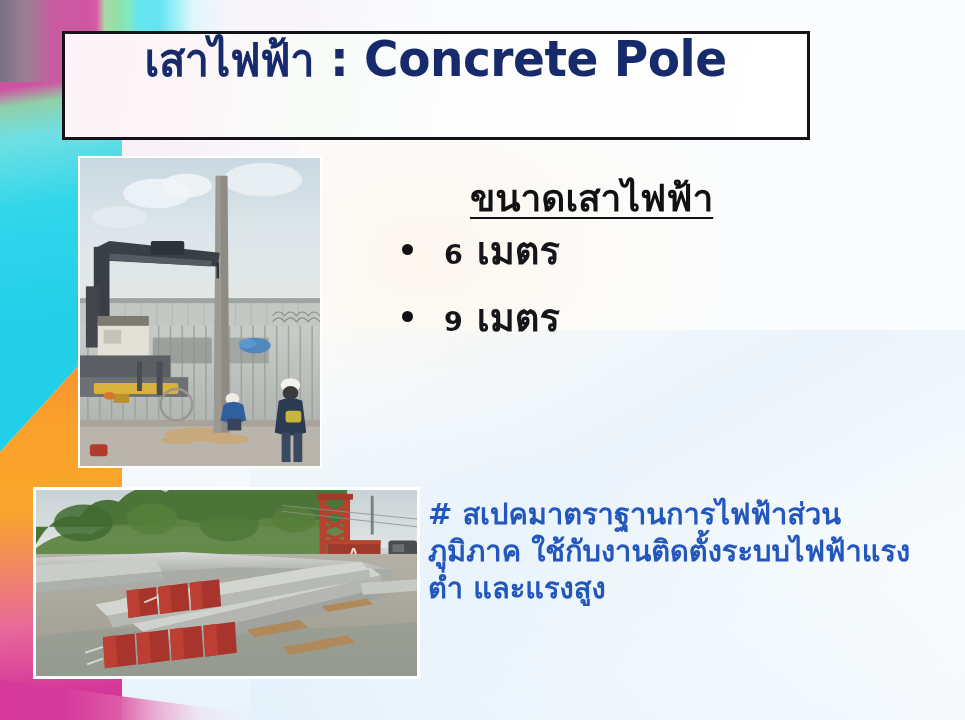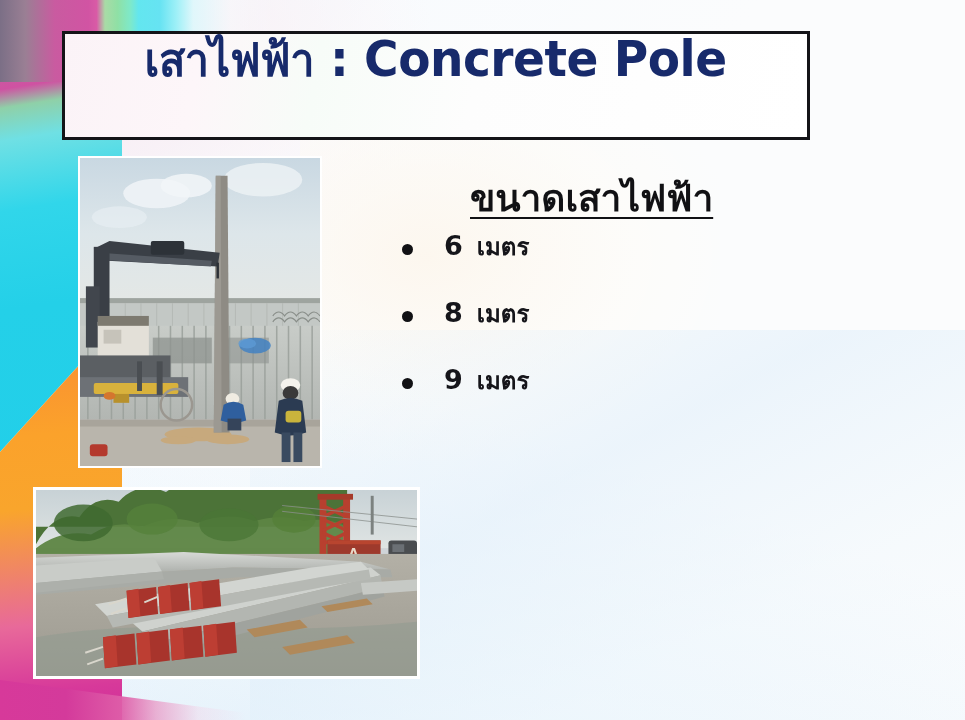--- a/index.html
+++ b/index.html
@@ -245,21 +245,21 @@
     border-radius: 50%;
     background: #111114;
   }
   .size-item .num {
     font-family: "DejaVu Sans", "Liberation Sans", sans-serif;
     font-weight: bold;
     font-size: 27px;
     margin-right: 14px;
   }
   .size-item .unit {
-    font-size: 24px;
+    font-size: 38px;
     font-weight: bold;
   }
 
   .spec-note {
     position: absolute;
     left: 428px;
     top: 496px;
     width: 500px;
     font-size: 29px;
     font-weight: bold;
@@ -531,21 +531,19 @@
     </svg>
   </div>
 
   <div class="sizes-heading">ขนาดเสาไฟฟ้า</div>
 
   <ul class="size-list">
     <li class="size-item">
       <span class="bullet"></span><span class="num">6</span><span class="unit">เมตร</span>
     </li>
     <li class="size-item">
-      <span class="bullet"></span><span class="num">8</span><span class="unit">เมตร</span>
-    </li>
-    <li class="size-item">
       <span class="bullet"></span><span class="num">9</span><span class="unit">เมตร</span>
     </li>
   </ul>
 
+  <div class="spec-note"># สเปคมาตราฐานการไฟฟ้าส่วนภูมิภาค ใช้กับงานติดตั้งระบบไฟฟ้าแรงต่ำ และแรงสูง</div>
 
 </div>
 
 </body></html>

